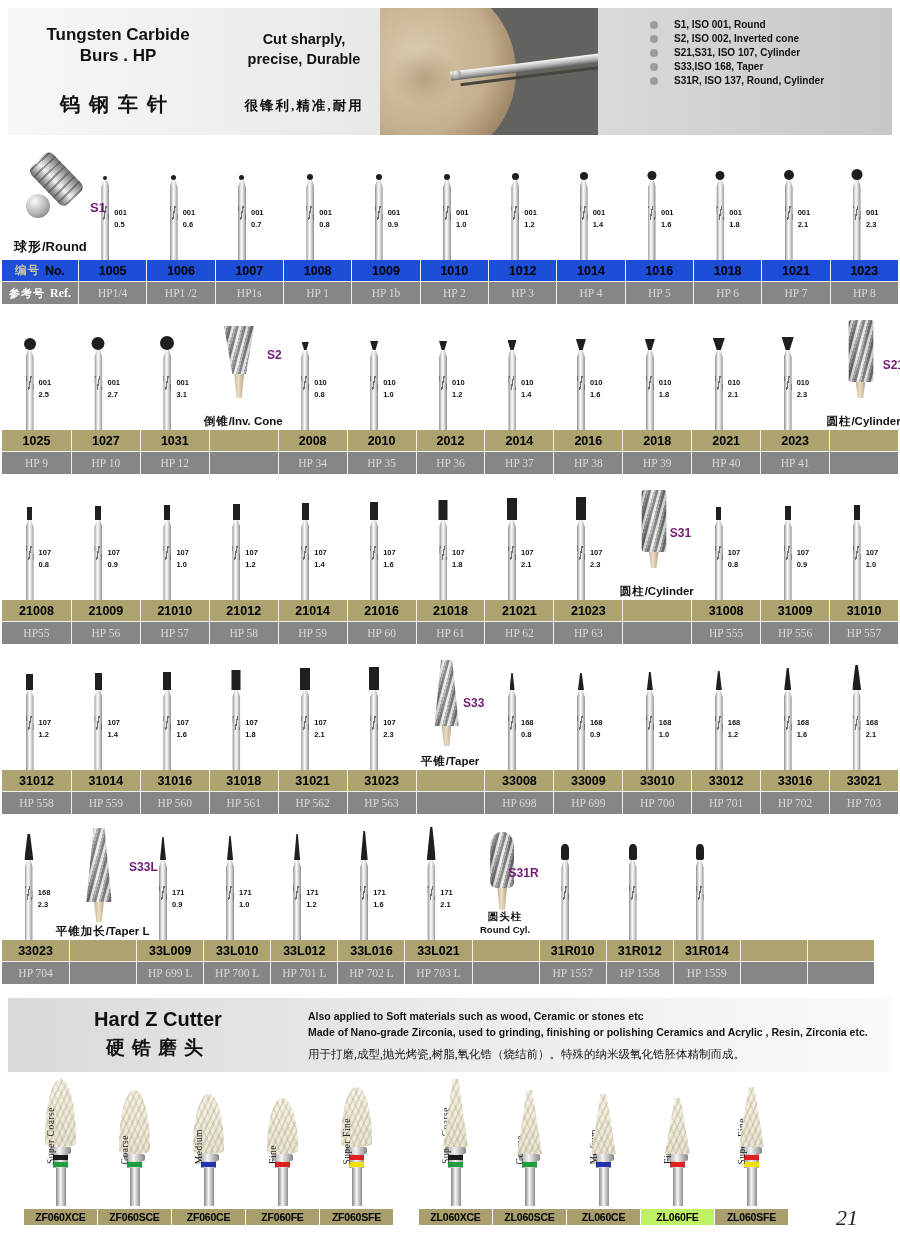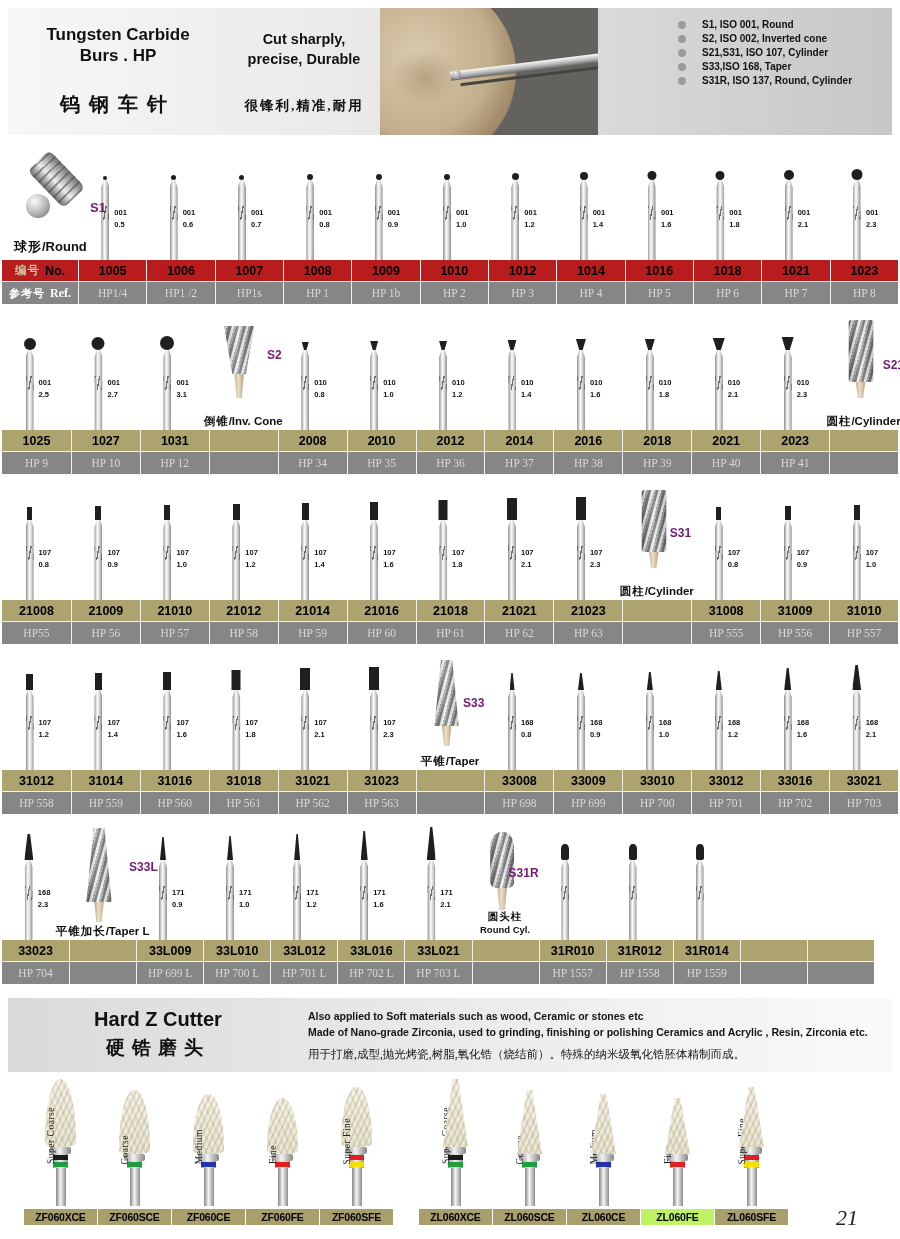--- a/index.html
+++ b/index.html
@@ -18,21 +18,21 @@
   .photo .blob{position:absolute;left:-34px;top:-26px;width:170px;height:180px;border-radius:50%;
         background:radial-gradient(ellipse at 42% 42%,#dccbae,#c3ae8d 52%,#a18b6b 72%,rgba(99,98,94,0) 98%);}
   .photo .blob2{position:absolute;left:10px;top:40px;width:70px;height:60px;border-radius:50%;
         background:radial-gradient(ellipse,#b7a283,rgba(0,0,0,0) 70%);}
   .photo .rod{position:absolute;right:-12px;top:54px;width:160px;height:9px;transform:rotate(-7deg);
         background:linear-gradient(180deg,#fafafa,#b5b5b5 55%,#636363);}
   .photo .rod2{position:absolute;right:-12px;top:66px;width:150px;height:3px;transform:rotate(-7deg);background:#45443f;}
   .photo .tip{position:absolute;left:72px;top:62px;width:9px;height:9px;border-radius:50%;background:radial-gradient(circle at 35% 30%,#eee,#777);}
   .shapebox{padding-top:11px;}
   .shapebox .stitle{text-align:center;font-size:15px;font-weight:bold;color:#111;margin-bottom:7px;}
-  .shape-item{display:flex;align-items:center;padding-left:80px;margin-bottom:3px;}
+  .shape-item{display:flex;align-items:center;padding-left:52px;margin-bottom:3px;}
   .shape-item .dot{width:8px;height:8px;border-radius:50%;background:#9c9c9c;margin-right:16px;flex:0 0 auto;}
   .shape-item .stxt{font-size:10px;font-weight:bold;color:#111;}
 
   
   #bur-rows{margin-top:13px;padding:0 2px;}
   .bur-row{margin-bottom:14px;}
   .bur-row.narrow{width:872px;}
   .illus{position:relative;display:grid;height:112px;}
   .cell{position:relative;min-width:0;}
   .trow{display:grid;}
@@ -356,21 +356,21 @@
                 <div class="rings"></div>
               </div>
             </div>
             <div class="isol">
               <div>001</div>
               <div>2.3</div>
             </div>
           </div>
         </div>
       </div>
-      <div class="trow no-row" style="grid-template-columns: 76px repeat(12, 1fr); background: #b91c1c;">
+      <div class="trow no-row" style="grid-template-columns: 76px repeat(12, 1fr); background: #1d4ed8;">
         <div class="tcell hdr">
           <span class="hdr-zh">编号</span>
           <span class="hdr-en">No.</span>
         </div>
         <div class="tcell">1005</div>
         <div class="tcell">1006</div>
         <div class="tcell">1007</div>
         <div class="tcell">1008</div>
         <div class="tcell">1009</div>
         <div class="tcell">1010</div>

